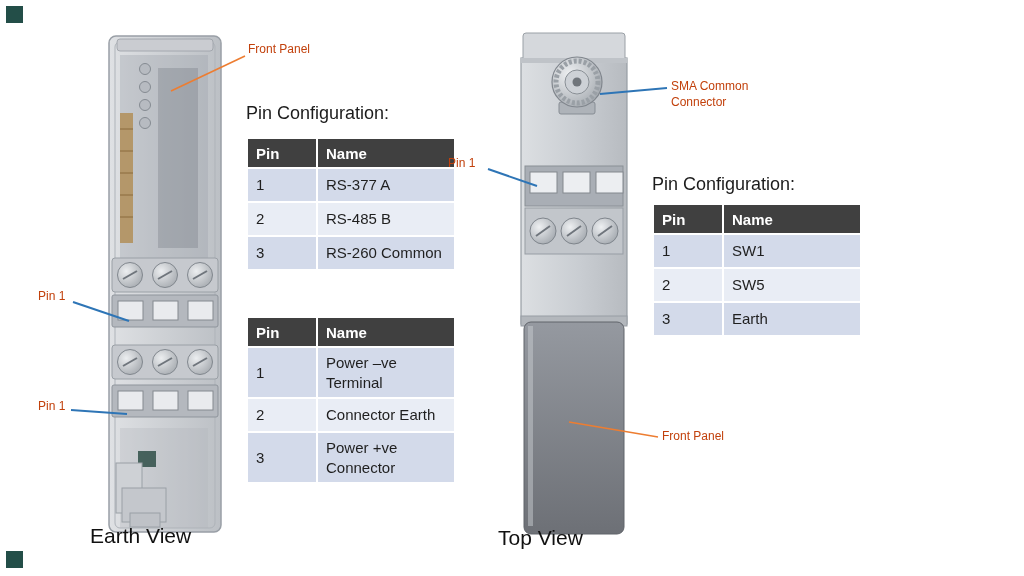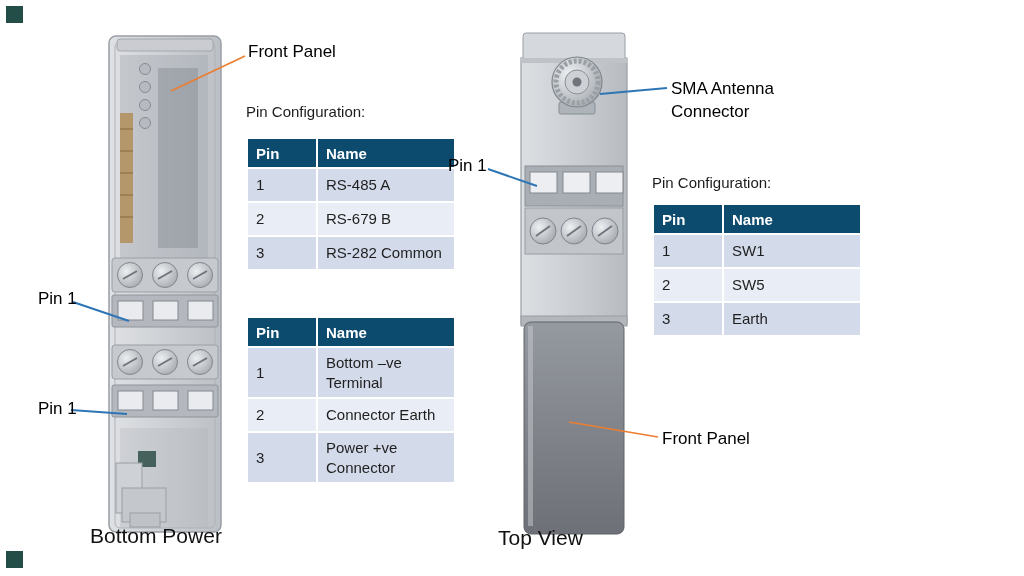--- a/index.html
+++ b/index.html
@@ -10,29 +10,29 @@
     background: #ffffff;
     overflow: hidden;
     font-family: "Liberation Sans", sans-serif;
   }
   .corner { position: absolute; width: 17px; height: 17px; background: #234e48; }
   .corner-tl { left: 6px; top: 6px; }
   .corner-bl { left: 6px; top: 551px; }
 
   .label {
     position: absolute;
-    font-size: 17px;
-    color: #000000;
+    font-size: 12px;
+    color: #c2410c;
     white-space: nowrap;
     line-height: 1.35;
   }
   .label.wrap { white-space: normal; }
   .heading {
     position: absolute;
-    font-size: 15px;
+    font-size: 18px;
     color: #1c1c1c;
     white-space: nowrap;
   }
   .caption {
     position: absolute;
     font-size: 21px;
     color: #111111;
     white-space: nowrap;
   }
 
@@ -42,21 +42,21 @@
     table-layout: fixed;
   }
   .pin-table th, .pin-table td {
     border: 2px solid #ffffff;
     padding: 5px 8px;
     font-size: 15px;
     text-align: left;
     vertical-align: middle;
   }
   .pin-table th {
-    background: #0c4a6e;
+    background: #404040;
     color: #ffffff;
     font-weight: bold;
     height: 18px;
   }
   .pin-table td { color: #1f1f1f; height: 22px; line-height: 1.3; }
   .pin-table tr.dark td  { background: #D3DAEA; }
   .pin-table tr.light td { background: #E9EDF5; }
   .col-pin  { width: 52px; }
   .col-name { width: 120px; }
 
@@ -217,44 +217,44 @@
   <table class="pin-table" style="left:246px; top:137px;">
     <thead>
       <tr>
         <th class="col-pin">Pin</th>
         <th class="col-name">Name</th>
       </tr>
     </thead>
     <tbody>
       <tr class="dark">
         <td>1</td>
-        <td>RS-485 A</td>
+        <td>RS-377 A</td>
       </tr>
       <tr class="light">
         <td>2</td>
-        <td>RS-679 B</td>
+        <td>RS-485 B</td>
       </tr>
       <tr class="dark">
         <td>3</td>
-        <td>RS-282 Common</td>
+        <td>RS-260 Common</td>
       </tr>
     </tbody>
   </table>
 
   <table class="pin-table" style="left:246px; top:316px;">
     <thead>
       <tr>
         <th class="col-pin">Pin</th>
         <th class="col-name">Name</th>
       </tr>
     </thead>
     <tbody>
       <tr class="dark">
         <td>1</td>
-        <td>Bottom –ve Terminal</td>
+        <td>Power –ve Terminal</td>
       </tr>
       <tr class="light">
         <td>2</td>
         <td>Connector Earth</td>
       </tr>
       <tr class="dark">
         <td>3</td>
         <td>Power +ve Connector</td>
       </tr>
     </tbody>
@@ -284,23 +284,23 @@
   </table>
 
   <div class="label" style="left:248px; top:41px;">Front Panel</div>
 
   <div class="heading" style="left:246px; top:103px;">Pin Configuration:</div>
 
   <div class="label" style="left:38px; top:288px;">Pin 1</div>
 
   <div class="label" style="left:38px; top:398px;">Pin 1</div>
 
-  <div class="caption" style="left:90px; top:524px;">Bottom Power</div>
-
-  <div class="label wrap" style="left:671px; top:78px; width:105px;">SMA Antenna Connector</div>
+  <div class="caption" style="left:90px; top:524px;">Earth View</div>
+
+  <div class="label wrap" style="left:671px; top:78px; width:105px;">SMA Common Connector</div>
 
   <div class="label" style="left:448px; top:155px;">Pin 1</div>
 
   <div class="heading" style="left:652px; top:174px;">Pin Configuration:</div>
 
   <div class="label" style="left:662px; top:428px;">Front Panel</div>
 
   <div class="caption" style="left:498px; top:526px;">Top View</div>
 
 </div>

